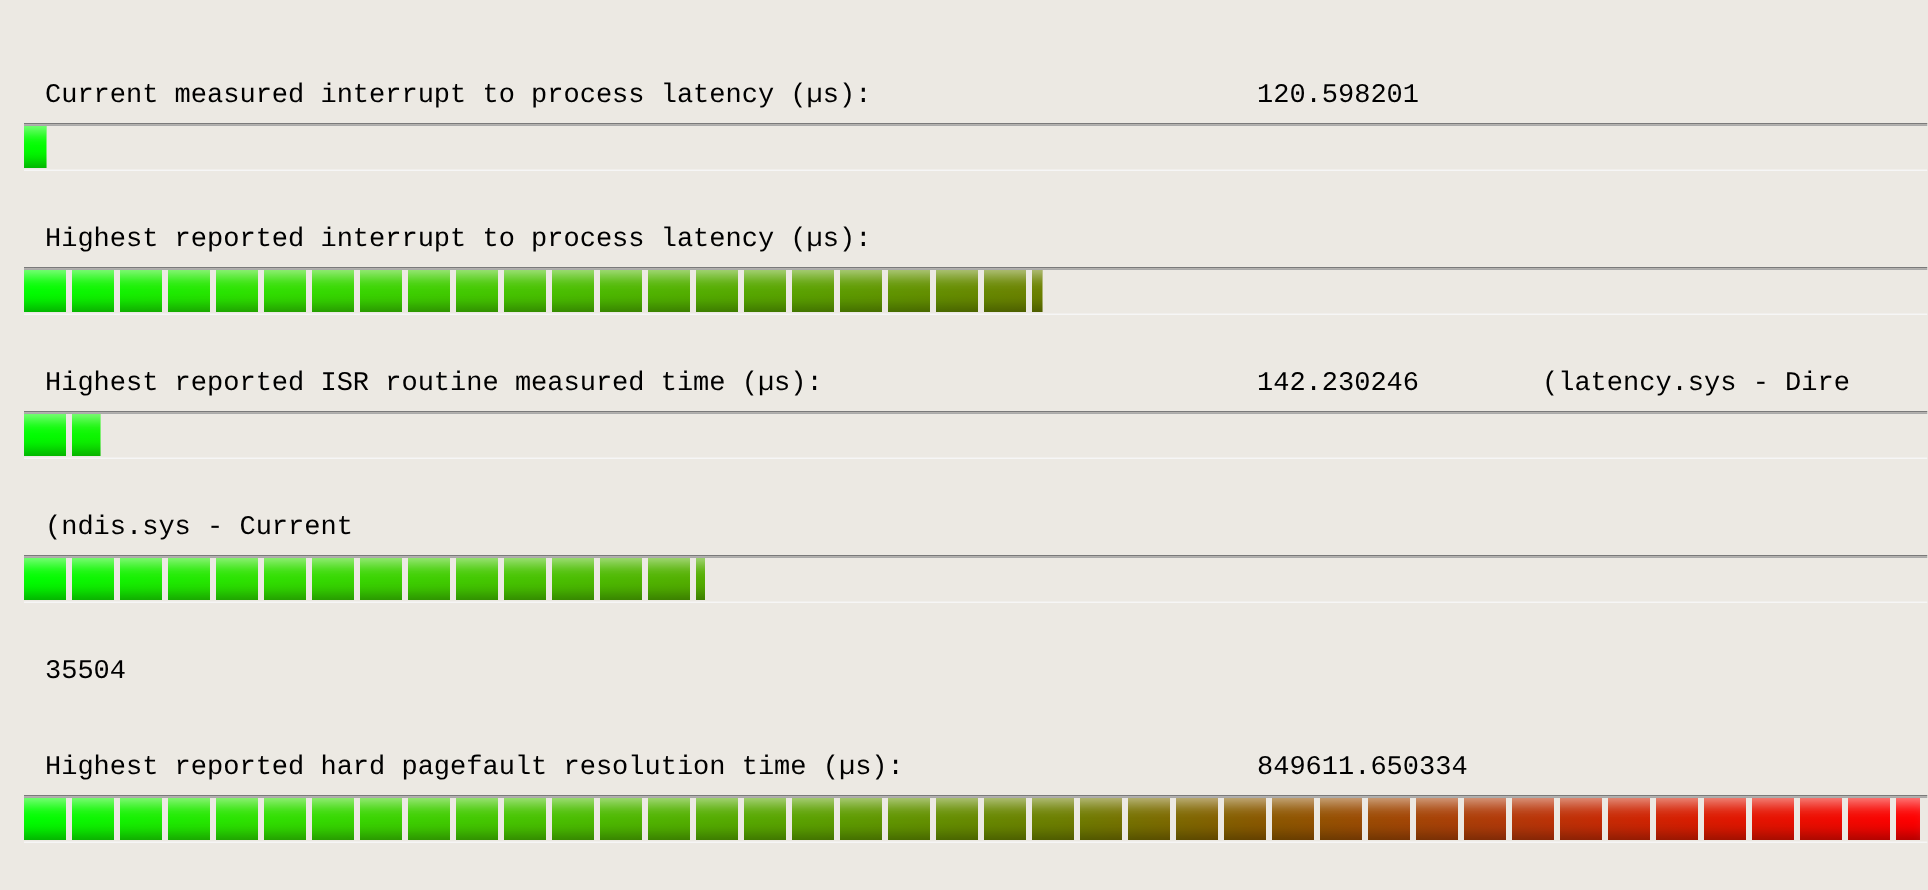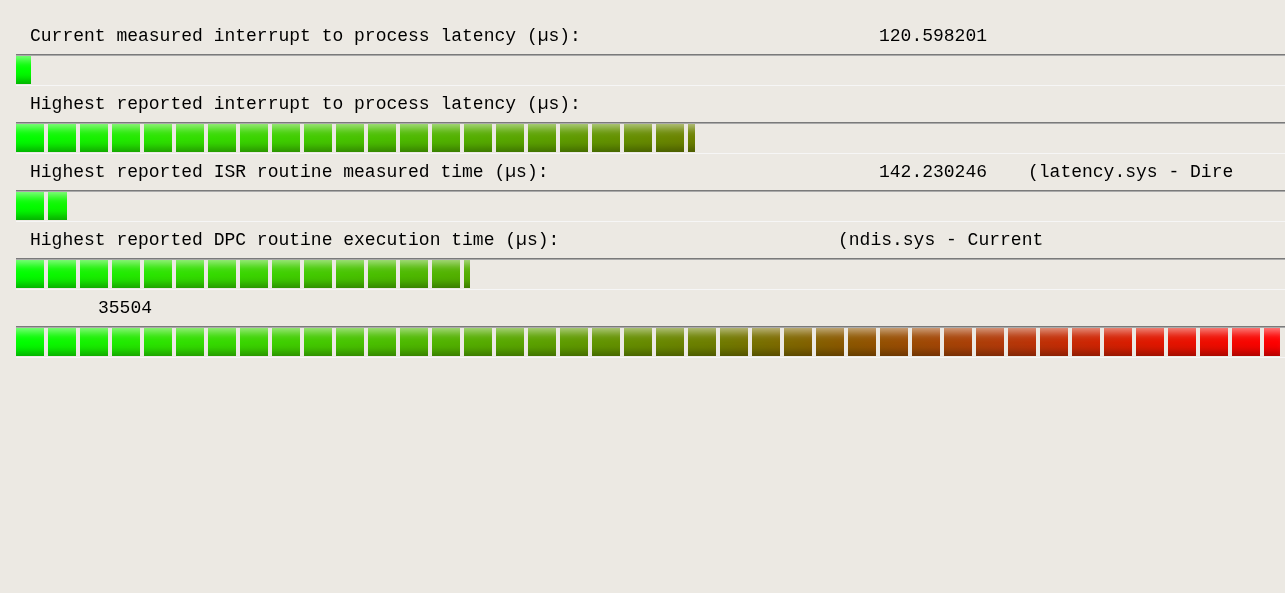--- a/index.html
+++ b/index.html
@@ -16,29 +16,29 @@
     height:593px;
     box-sizing:border-box;
     padding:18px 0 0 0;
     position:relative;
   }
   .row{
     display:flex;
     align-items:baseline;
     padding:8px 0 8px 30px;
     white-space:pre;
+    margin-top:28px;
   }
   .label{
     width:808px;
     flex:0 0 808px;
   }
   .value{
     width:190px;
     flex:0 0 190px;
-    text-align:center;
   }
   .extra{
     flex:0 0 auto;
   }
   .bar-slot{
     margin:0 0 0 16px;
     height:30px;
     position:relative;
     border-top:1px solid #7a7a7a;
     border-bottom:1px solid #f6f6f6;
@@ -114,33 +114,36 @@
     <span class="extra">(latency.sys - Dire</span>
   </div>
   <div class="bar-slot">
     <div class="bar-fill" style="width:4%">
         <div class="bar-full"></div>
         <div class="ticks"></div>
       </div>
   </div>
 
   <div class="row">
-    <span class="label">Highest reported DPC routine execution time (µs):</span>
     <span class="extra">(ndis.sys - Current</span>
   </div>
   <div class="bar-slot">
     <div class="bar-fill" style="width:35.8%">
         <div class="bar-full"></div>
         <div class="ticks"></div>
       </div>
   </div>
 
   <div class="row">
     <span class="value">35504</span>
   </div>
+  <div class="row">
+    <span class="label">Highest reported hard pagefault resolution time (µs):</span>
+    <span class="value">849611.650334</span>
+  </div>
   <div class="bar-slot last">
     <div class="bar-fill" style="width:100%">
         <div class="bar-full"></div>
         <div class="ticks"></div>
       </div>
   </div>
 
 </div>
 
 </body></html>

